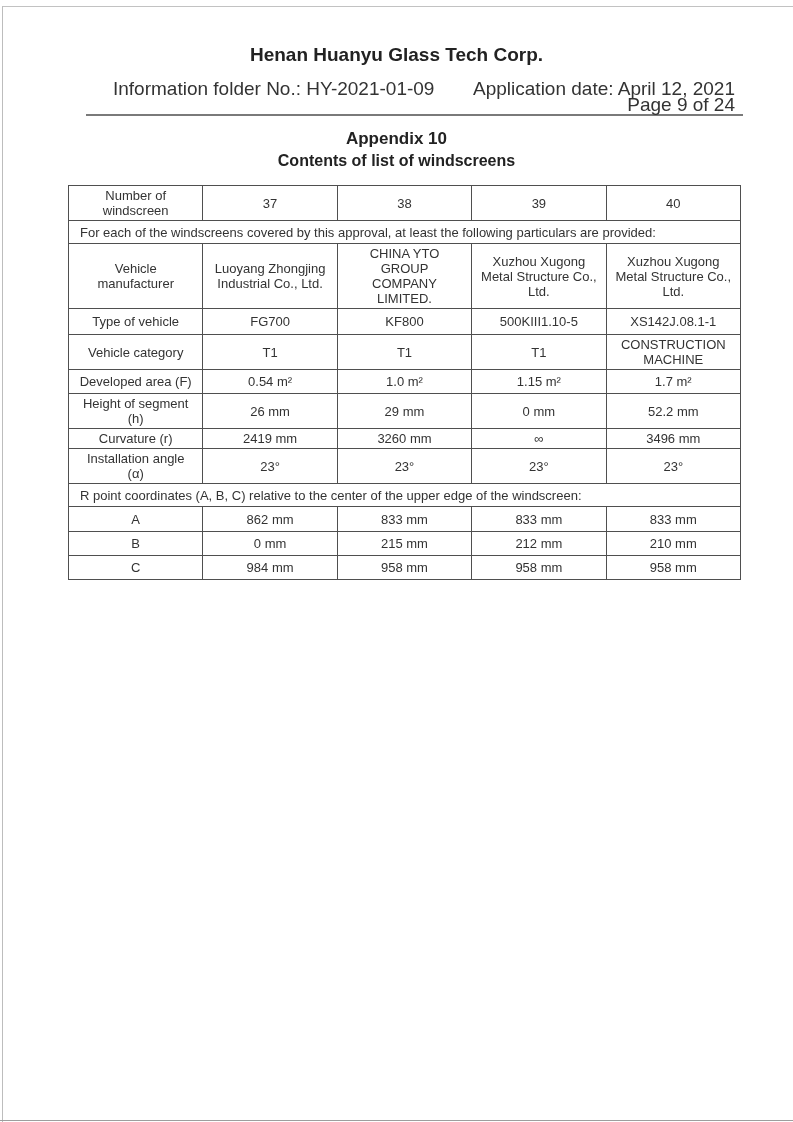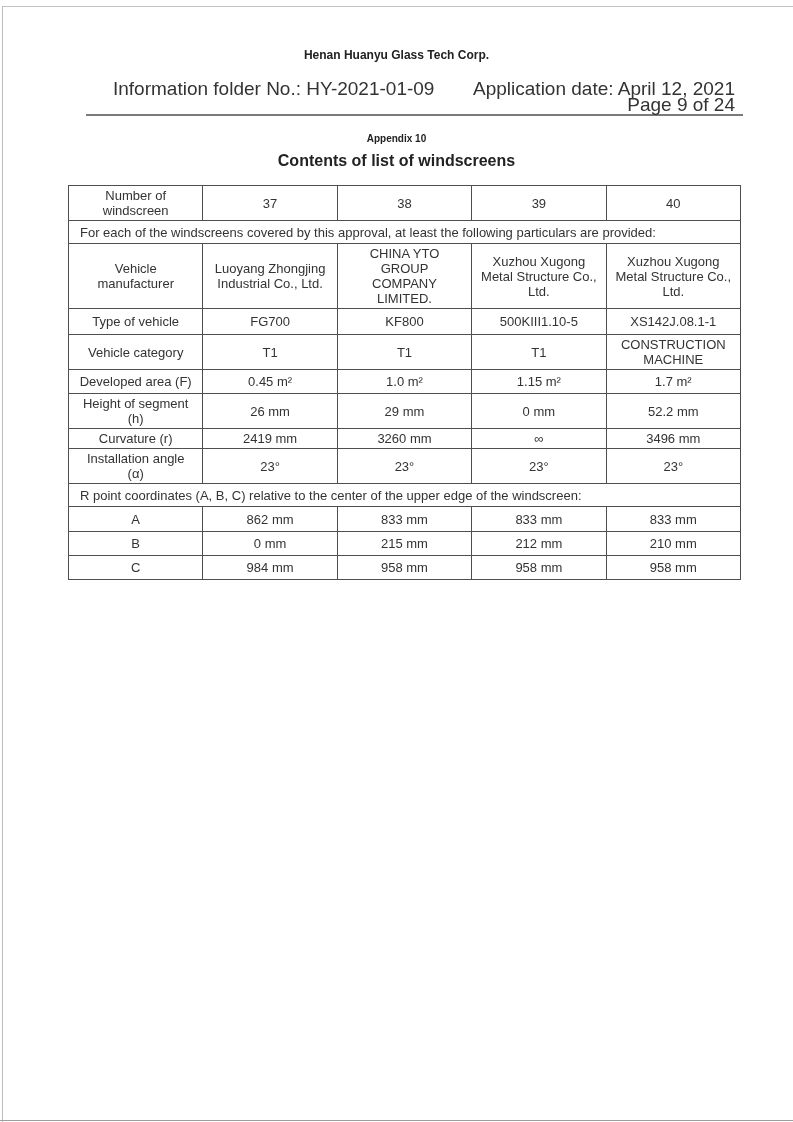--- a/index.html
+++ b/index.html
@@ -17,21 +17,21 @@
     overflow: hidden;
   }
   
   .edge-top    { position: absolute; left: 2px; right: 0; top: 6px; height: 1px; background: #c2c2c2; }
   .edge-left   { position: absolute; left: 2px; top: 6px; bottom: 0; width: 1px; background: #bdbdbd; }
   .edge-bottom { position: absolute; left: 0; right: 0; bottom: 1px; height: 1px; background: #9e9e9e; }
 
   .doc-title {
     padding-top: 46px;
     text-align: center;
-    font-size: 12px;
+    font-size: 19px;
     line-height: 18px;
     font-weight: bold;
     color: #222222;
   }
   .meta-row {
     margin: 17px 50px 0 86px;
     display: flex;
     justify-content: space-between;
     align-items: flex-start;
     font-size: 19px;
@@ -41,21 +41,21 @@
   .meta-right { text-align: right; margin-right: 8px; }
   .header-rule {
     margin: 1px 50px 0 86px;
     border: none;
     border-top: 2px solid #7a7a7a;
     height: 0;
   }
   .appendix-title {
     margin-top: 15px;
     text-align: center;
-    font-size: 10px;
+    font-size: 17px;
     line-height: 16px;
     font-weight: bold;
     color: #222222;
   }
   .appendix-subtitle {
     margin-top: 6px;
     text-align: center;
     font-size: 16px;
     line-height: 16px;
     font-weight: bold;
@@ -154,21 +154,21 @@
       <tr style="height:30px;">
         <td>Vehicle category</td>
         <td>T1</td>
         <td>T1</td>
         <td>T1</td>
         <td>CONSTRUCTION
 MACHINE</td>
       </tr>
       <tr style="height:24px;">
         <td>Developed area (F)</td>
-        <td>0.45 m²</td>
+        <td>0.54 m²</td>
         <td>1.0 m²</td>
         <td>1.15 m²</td>
         <td>1.7 m²</td>
       </tr>
       <tr style="height:29px;">
         <td>Height of segment
 (h)</td>
         <td>26 mm</td>
         <td>29 mm</td>
         <td>0 mm</td>

